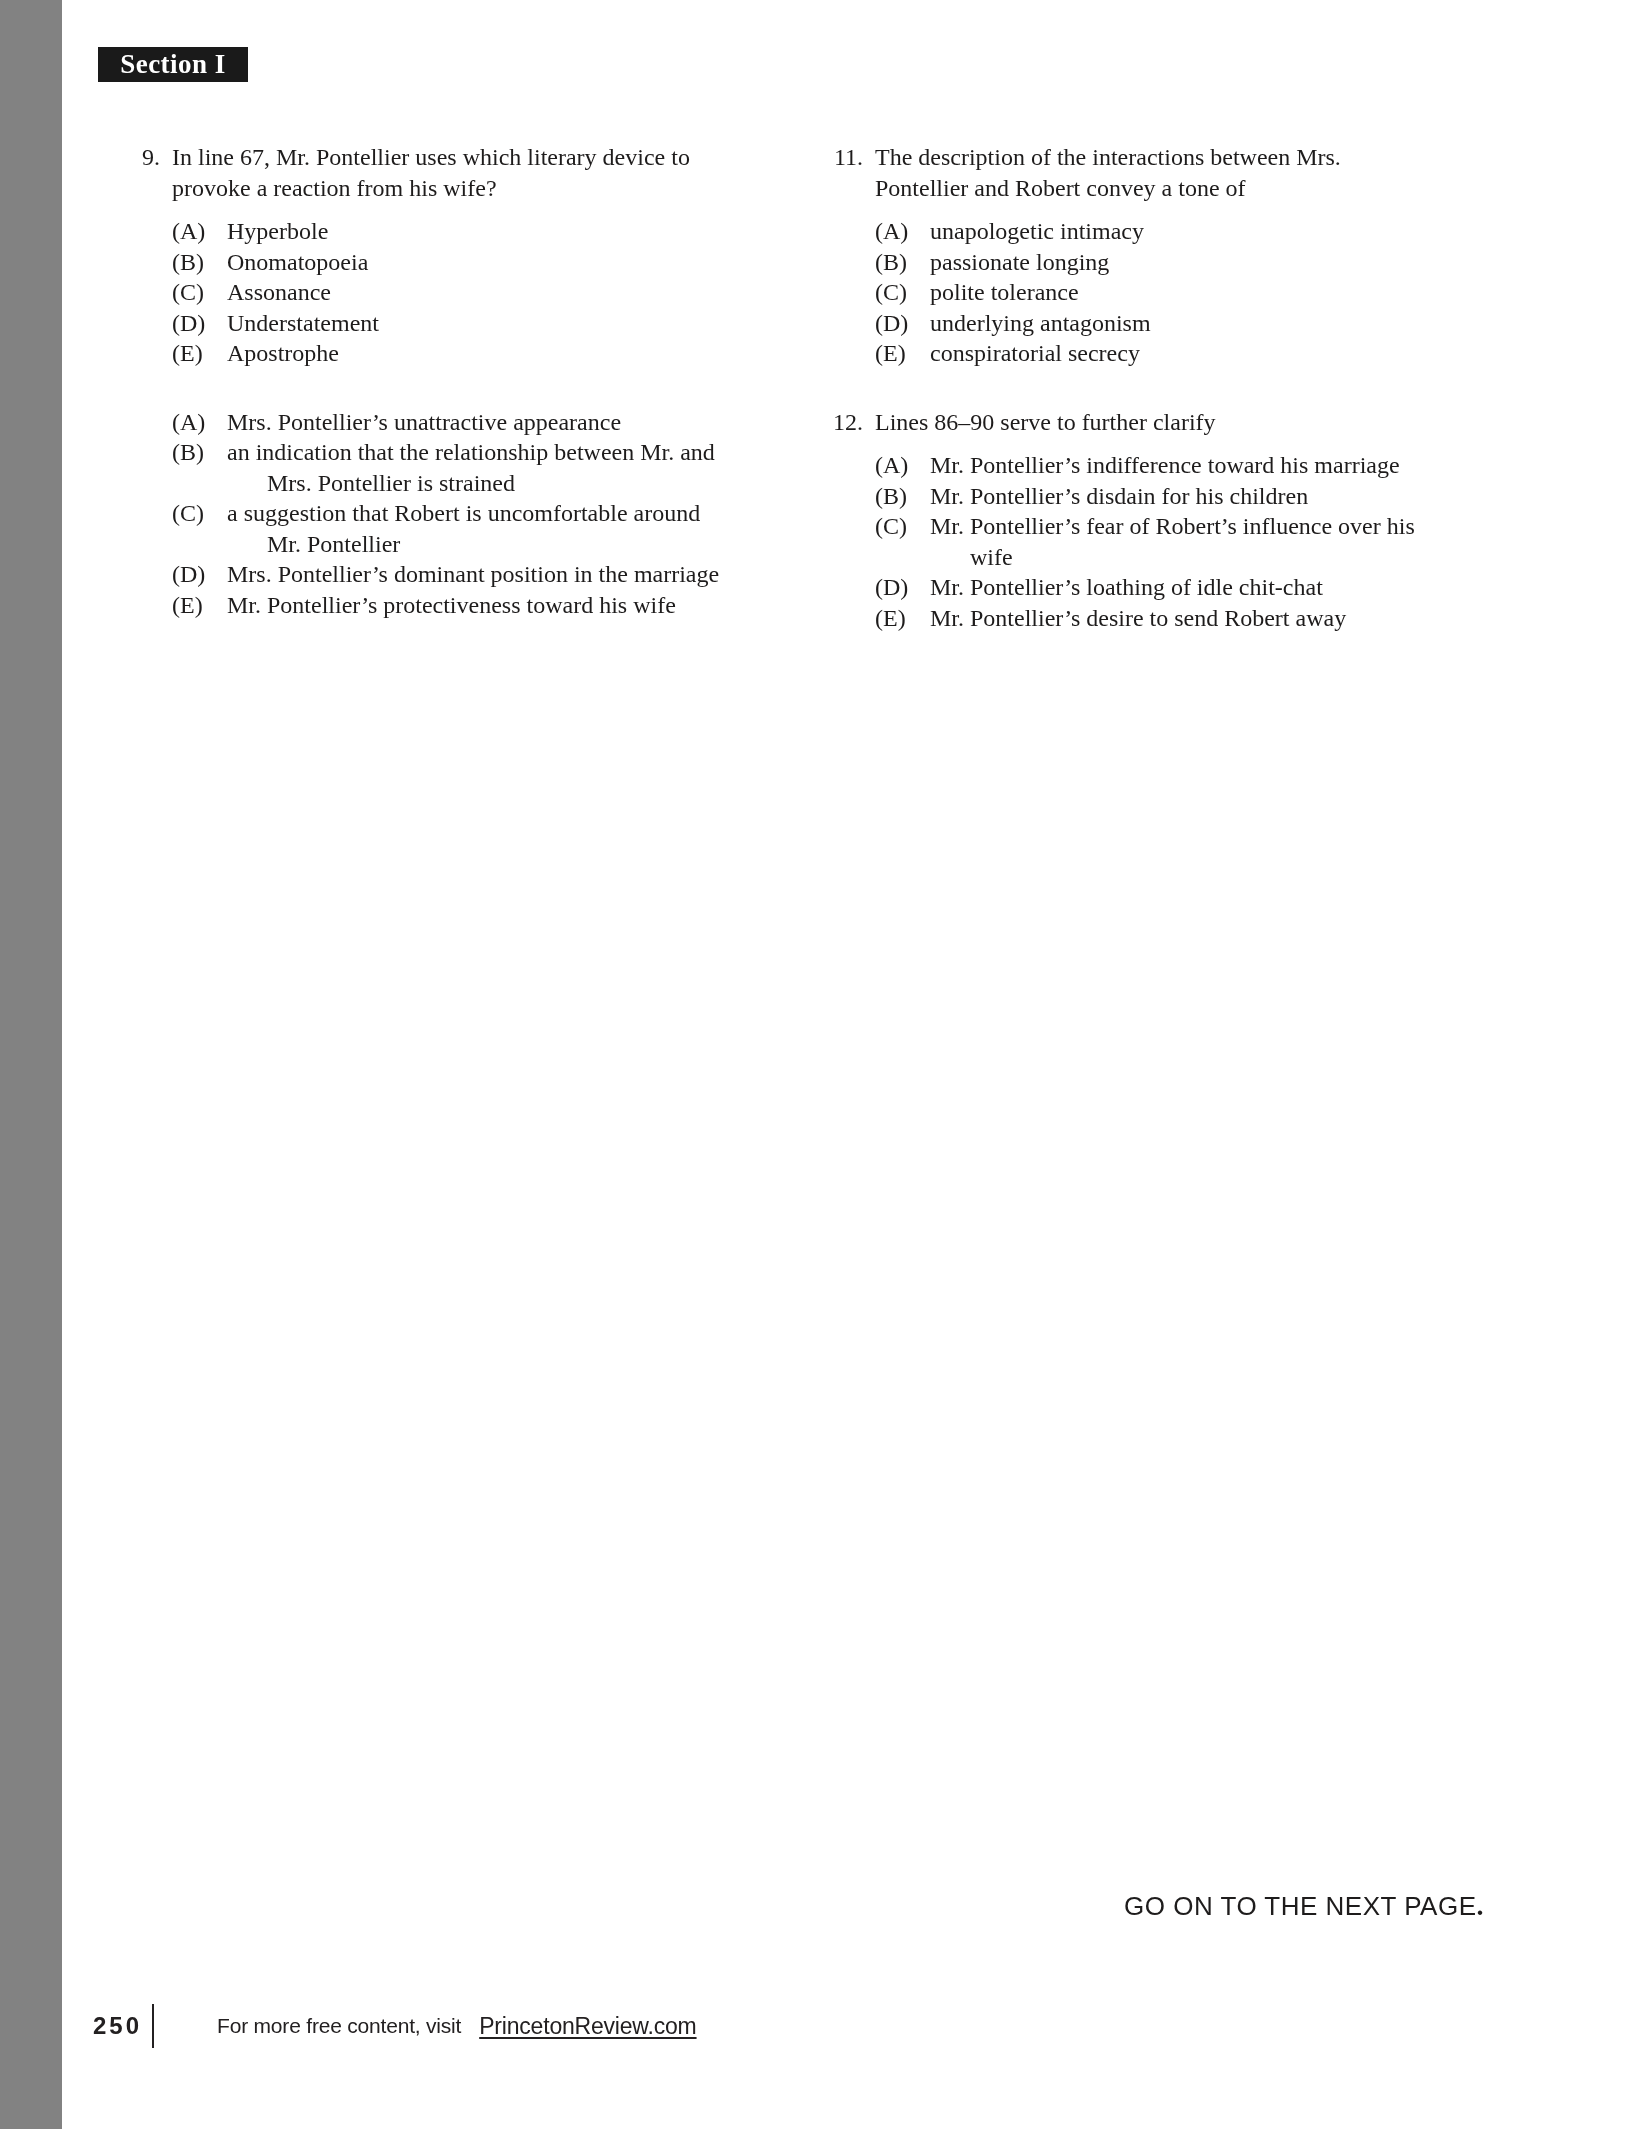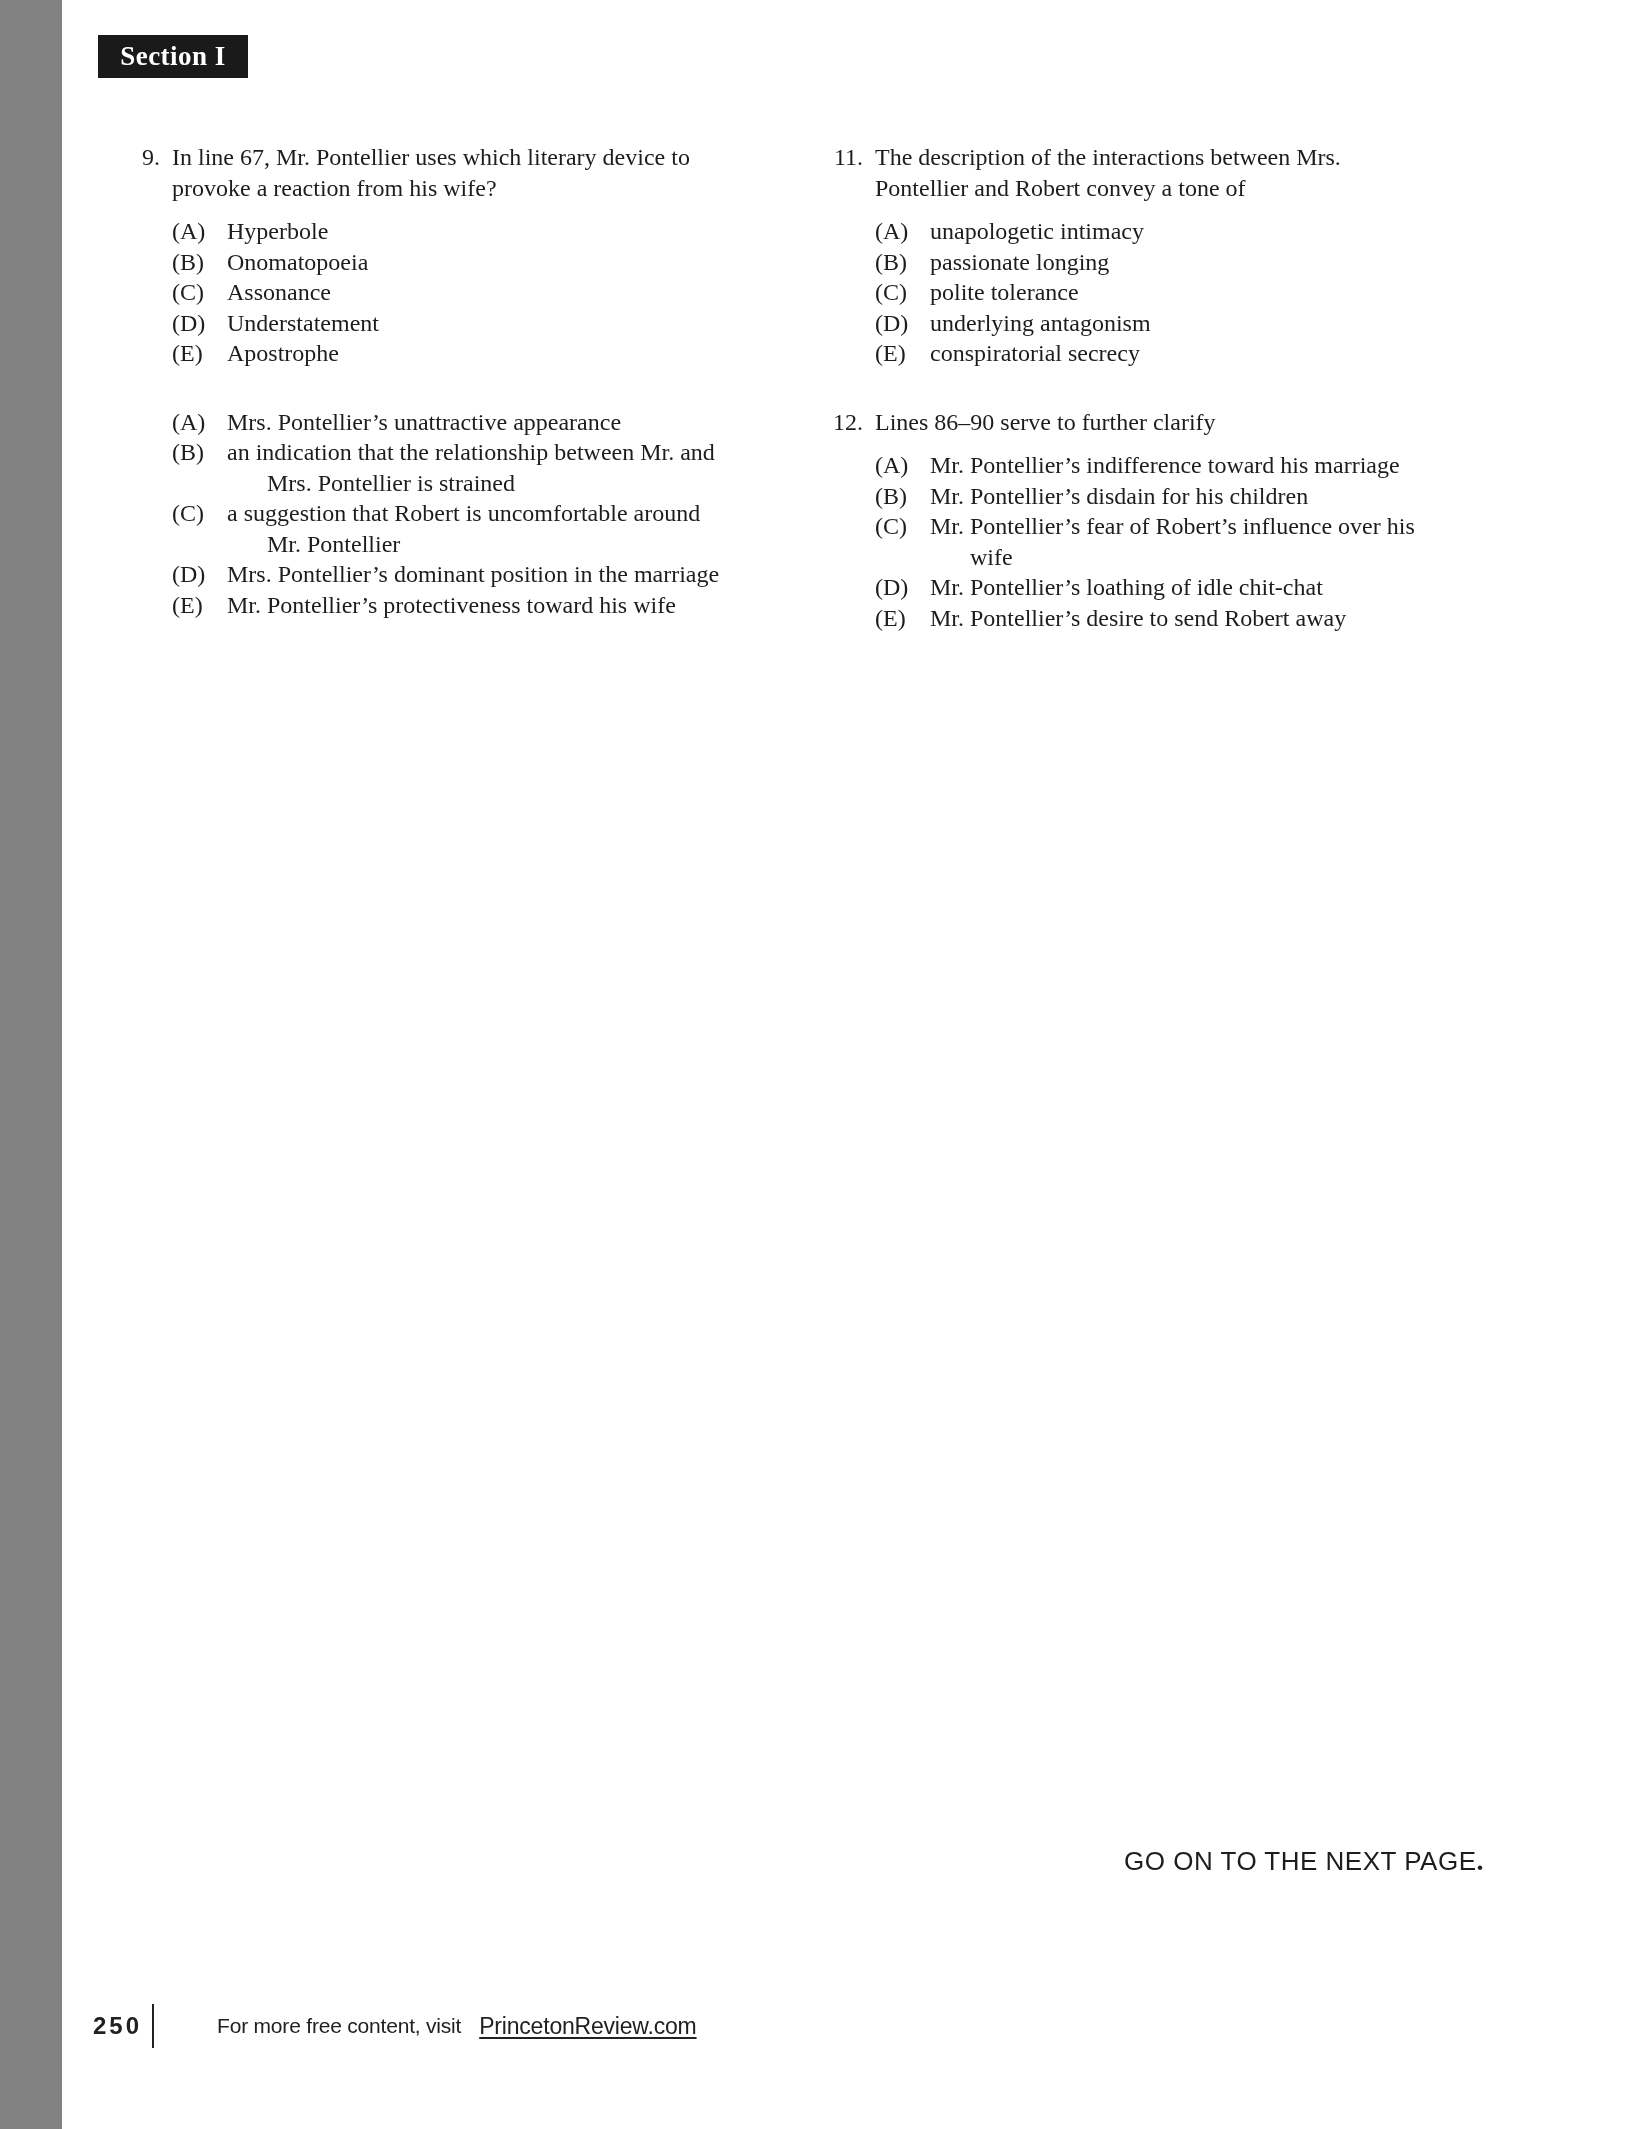--- a/index.html
+++ b/index.html
@@ -12,22 +12,22 @@
     overflow: hidden;
   }
   .side-bar {
     position: absolute;
     left: 0; top: 0;
     width: 62px; height: 2129px;
     background: #828282;
   }
   .section-box {
     position: absolute;
-    left: 98px; top: 35px;
-    width: 150px; height: 43px;
+    left: 98px; top: 47px;
+    width: 150px; height: 35px;
     background: #1a1a1a;
     color: #ffffff;
     display: flex; align-items: center; justify-content: center;
     font-size: 27px; font-weight: 700;
     letter-spacing: 0.5px;
     text-align: center;
   }
   .col {
     position: absolute;
     top: 142px;
@@ -52,21 +52,21 @@
   .choice-row { display: flex; }
   .choice-label { flex: none; width: 55px; }
   .choice-text {
     flex: 1;
     white-space: pre-wrap;
     padding-left: 40px;
     text-indent: -40px;
   }
   .go-on {
     position: absolute;
-    top: 1845px;
+    top: 1890px;
     right: 156px;
     font-family: "Liberation Sans", sans-serif;
     font-size: 26px;
     color: #1e1c1c;
     letter-spacing: 0.5px;
     white-space: nowrap;
   }
   .go-on .period {
     font-family: "Liberation Serif", serif;
     font-weight: 700;

